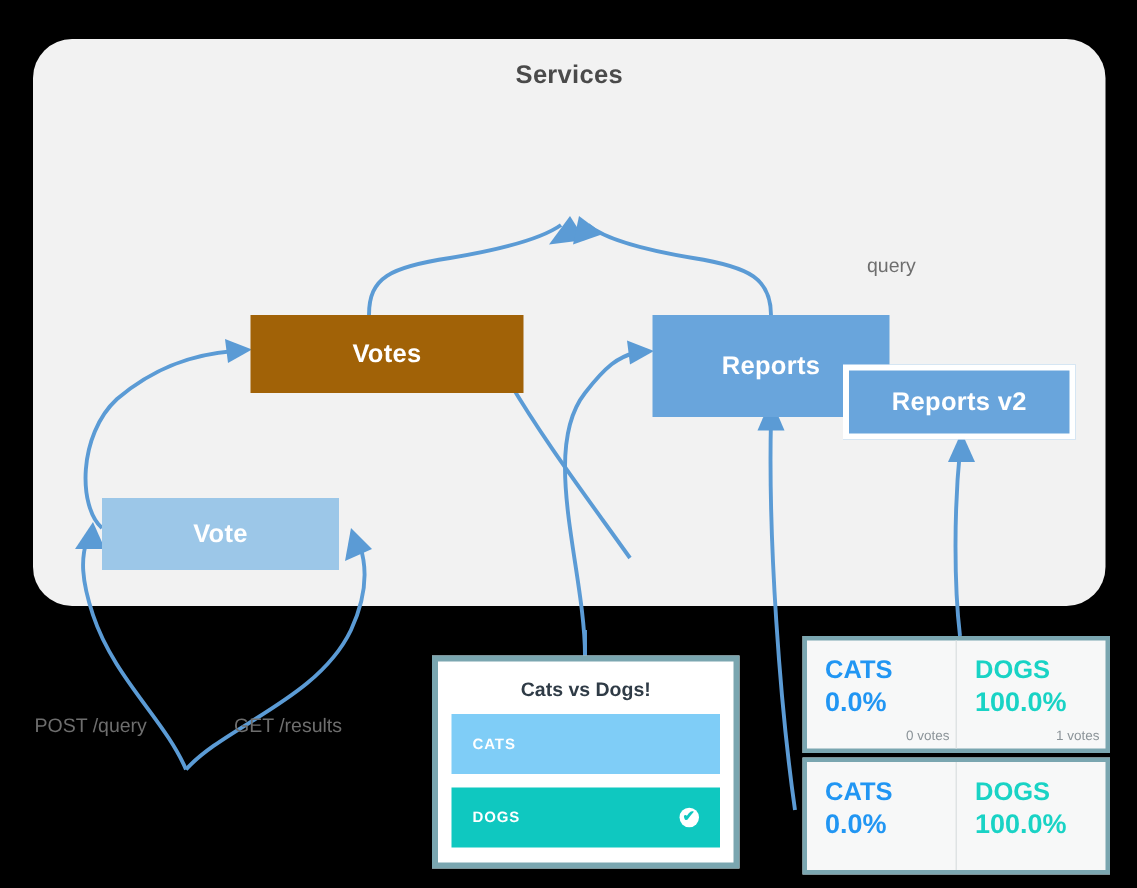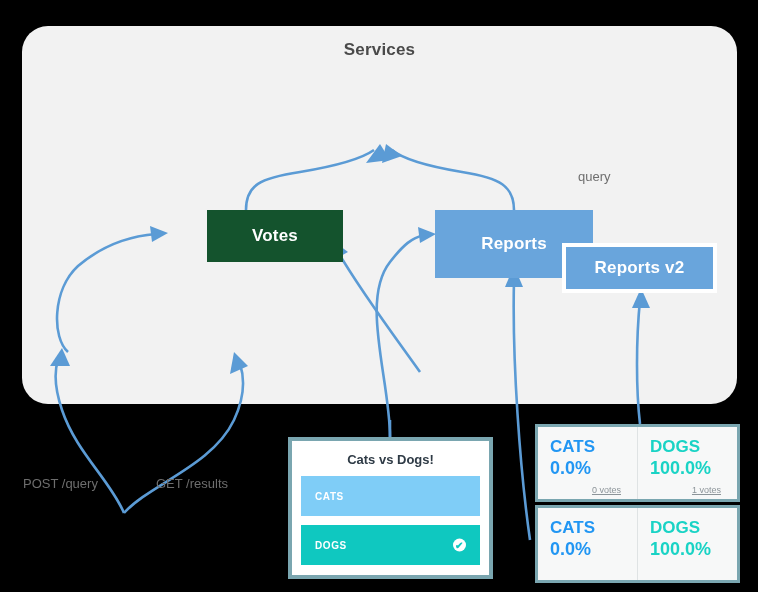--- a/index.html
+++ b/index.html
@@ -42,21 +42,21 @@
     display: flex;
     align-items: center;
     justify-content: center;
     color: #ffffff;
     font-weight: bold;
     font-size: 17px;
     letter-spacing: .2px;
     box-sizing: border-box;
   }
   #node-database { left: 303px; top: 86px;  width: 160px; height: 50px; background:#69a5dc; }
-  #node-votes    { left: 167px; top: 210px; width: 136px; height: 52px; background:#14532d;margin-left:40px; }
+  #node-votes    { left: 167px; top: 210px; width: 182px; height: 52px; background:#a16207; }
   #node-reports  { left: 435px; top: 210px; width: 158px; height: 68px; background:#69a5dc; }
   #node-reportsv2{ left: 562px; top: 243px; width: 155px; height: 50px; background:#69a5dc;
                    border: 4px solid #ffffff; }
   #node-vote     { left: 68px;  top: 332px; width: 158px; height: 48px; background:#9cc7e8; }
   #node-voteclient{left: 46px;  top: 513px; width: 156px; height: 51px; background:#7aa6b0; }
 
   
   .edge-label {
     position: absolute;
     font-size: 13px;
@@ -137,25 +137,24 @@
     flex: 1;
     padding: 9px 12px 0 12px;
     box-sizing: border-box;
     position: relative;
   }
   .result-half + .result-half { border-left: 1px solid #dfe3e4; }
   .result-name { font-size: 17px; font-weight: bold; line-height: 21px; }
   .result-pct  { font-size: 18px; font-weight: bold; line-height: 22px; }
   .result-votes {
     position: absolute;
-    right: 16px; bottom: 4px;
+    right: 4px; bottom: 4px;
     font-size: 9px;
     color: #8c9499;
     text-align: center;
-    text-decoration: underline;
   }
   .cats-color { color: #2196f3; }
   .dogs-color { color: #19d3c5; }
 </style>
 </head>
 <body>
 
 <div id="stage">
 
   <div id="services-panel"></div>
@@ -189,20 +188,21 @@
 
     <path class="edge" d="M 124 513 C 150 484 212 466 234 420 C 246 394 244 376 240 364"></path>
     <polygon class="head" points="234,352 230,374 248,366"></polygon>
 
     <path class="edge" d="M 390 420 L 390 437"></path>
   </svg>
 
   <div class="node" id="node-votes">Votes</div>
   <div class="node" id="node-reports">Reports</div>
   <div class="node" id="node-reportsv2">Reports v2</div>
+  <div class="node" id="node-vote">Vote</div>
 
   <div class="edge-label" id="label-query">query</div>
   <div class="edge-label" id="label-post">POST /query</div>
   <div class="edge-label" id="label-get">GET /results</div>
 
   <div id="vote-widget">
     <div id="vote-widget-title">Cats vs Dogs!</div>
     <div class="vote-option" id="vote-option-cats">
       <span>CATS</span>
     </div>

